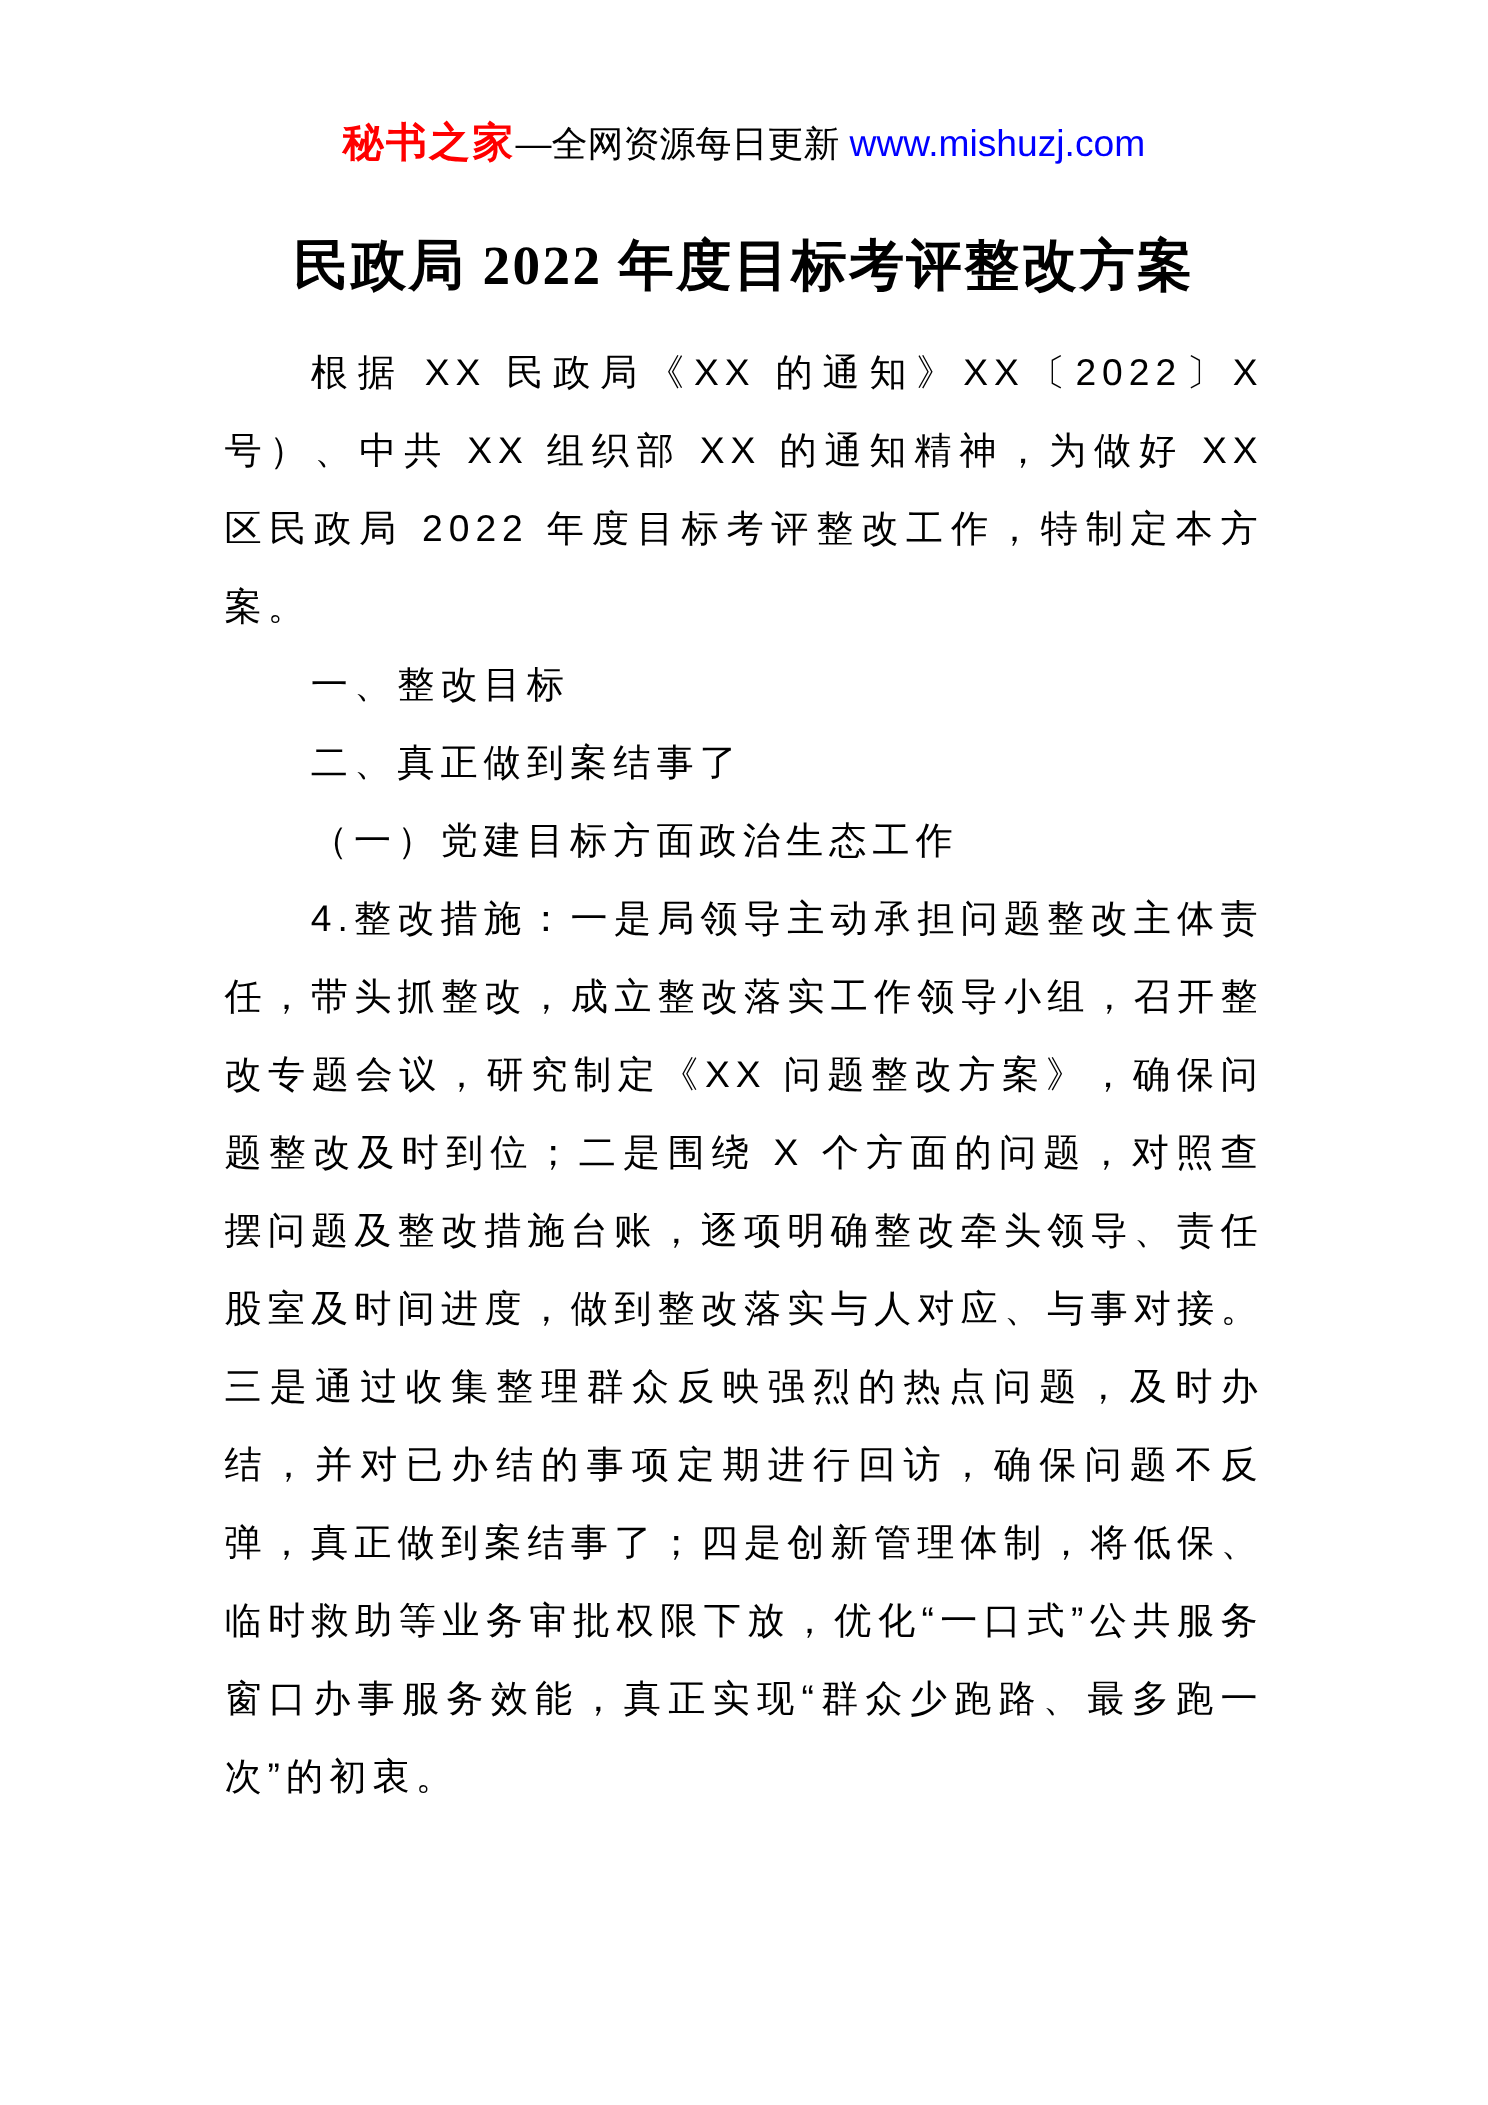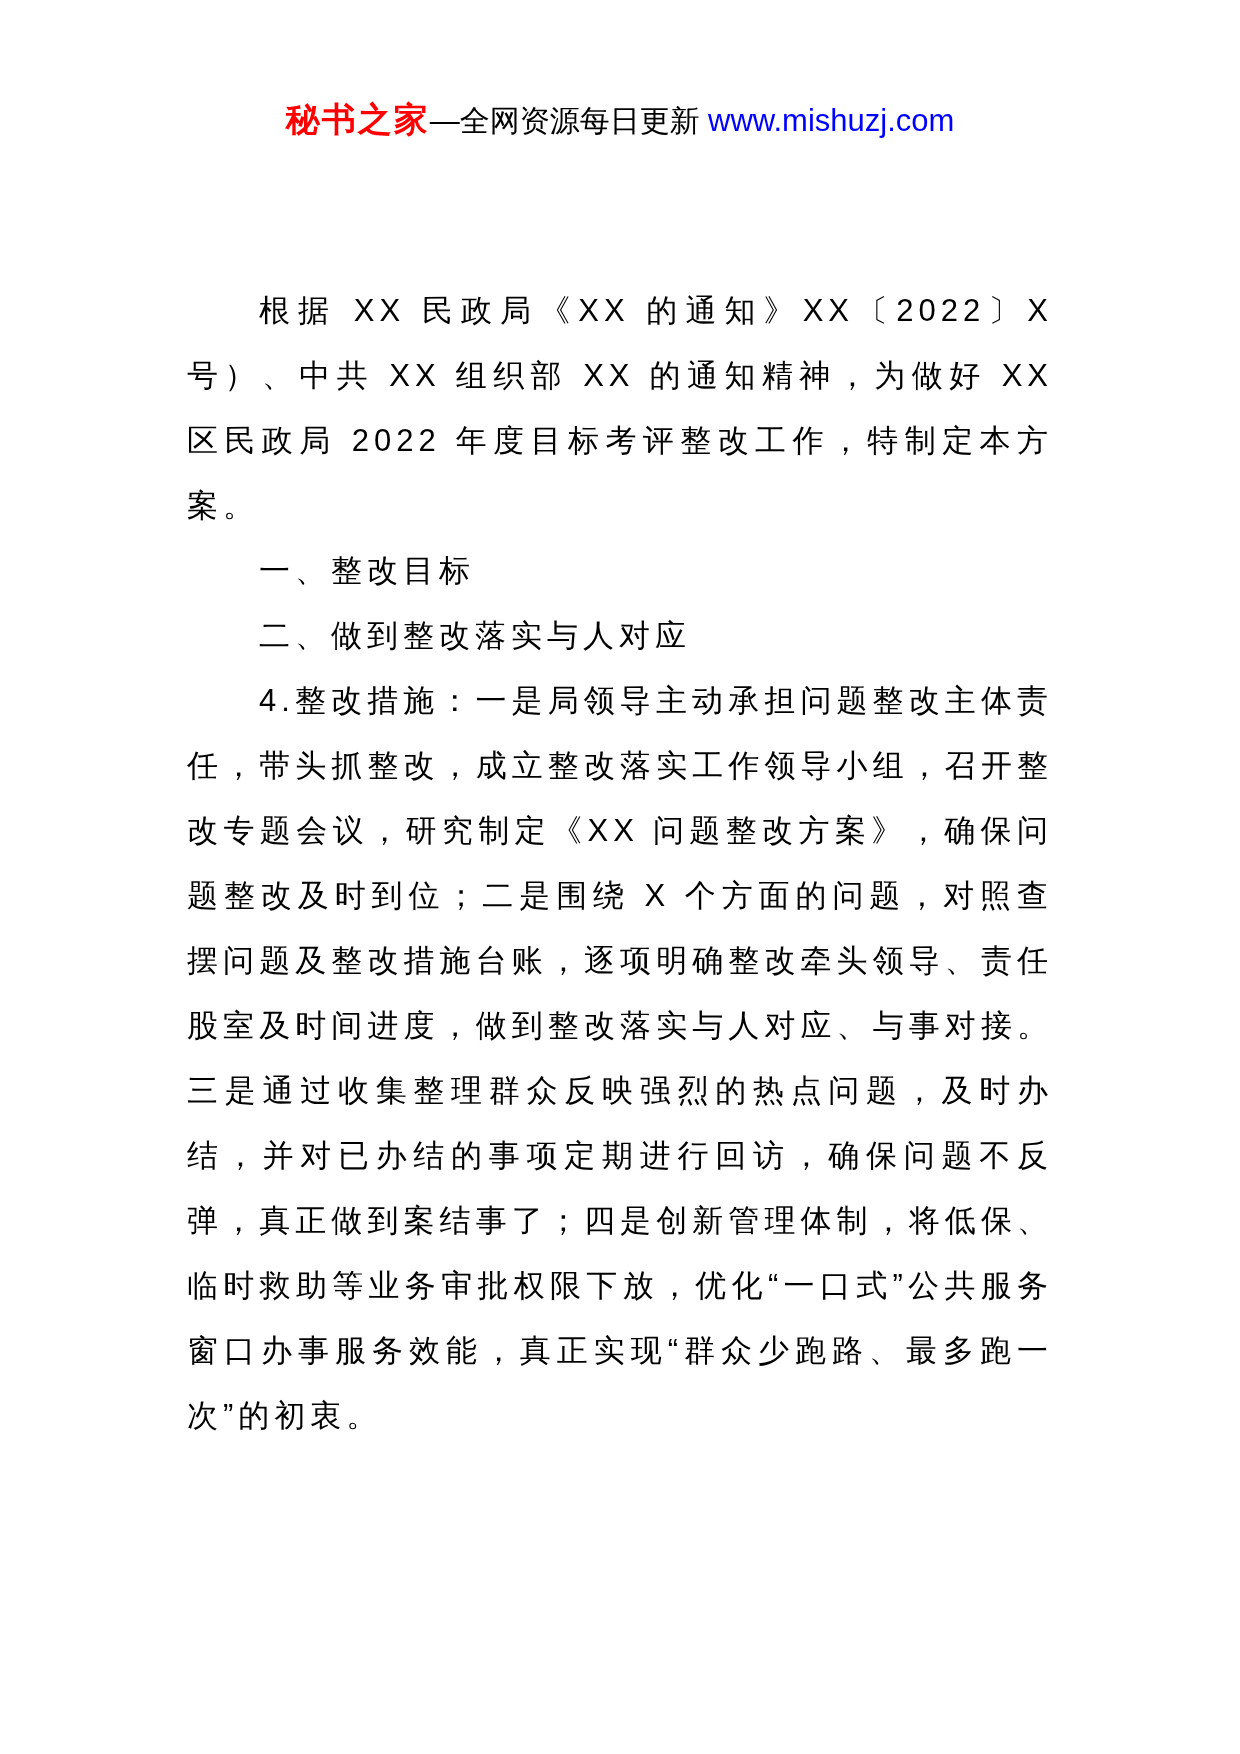--- a/index.html
+++ b/index.html
@@ -75,21 +75,23 @@
 </style>
 </head>
 <body>
 
 <div class="page">
 
   <div class="doc-header">
     <span class="site-name">秘书之家</span><span class="header-tagline">—全网资源每日更新 </span><a class="header-url">www.mishuzj.com</a>
   </div>
 
+  <h1 class="doc-title">民政局 2022 年度目标考评整改方案</h1>
 
   <div class="doc-body">
       <p class="para">根据 XX 民政局《XX 的通知》XX〔2022〕X 号）、中共 XX 组织部 XX 的通知精神，为做好 XX 区民政局 2022 年度目标考评整改工作，特制定本方案。</p>
       <p class="para heading">一、整改目标</p>
-      <p class="para heading">二、做到整改落实与人对应</p>
+      <p class="para heading">二、真正做到案结事了</p>
+      <p class="para">（一）党建目标方面政治生态工作</p>
       <p class="para">4.整改措施：一是局领导主动承担问题整改主体责任，带头抓整改，成立整改落实工作领导小组，召开整改专题会议，研究制定《XX 问题整改方案》，确保问题整改及时到位；二是围绕 X 个方面的问题，对照查摆问题及整改措施台账，逐项明确整改牵头领导、责任股室及时间进度，做到整改落实与人对应、与事对接。三是通过收集整理群众反映强烈的热点问题，及时办结，并对已办结的事项定期进行回访，确保问题不反弹，真正做到案结事了；四是创新管理体制，将低保、临时救助等业务审批权限下放，优化“一口式”公共服务窗口办事服务效能，真正实现“群众少跑路、最多跑一次”的初衷。</p>
     </div>
 
 </div>
 
 </body></html>

